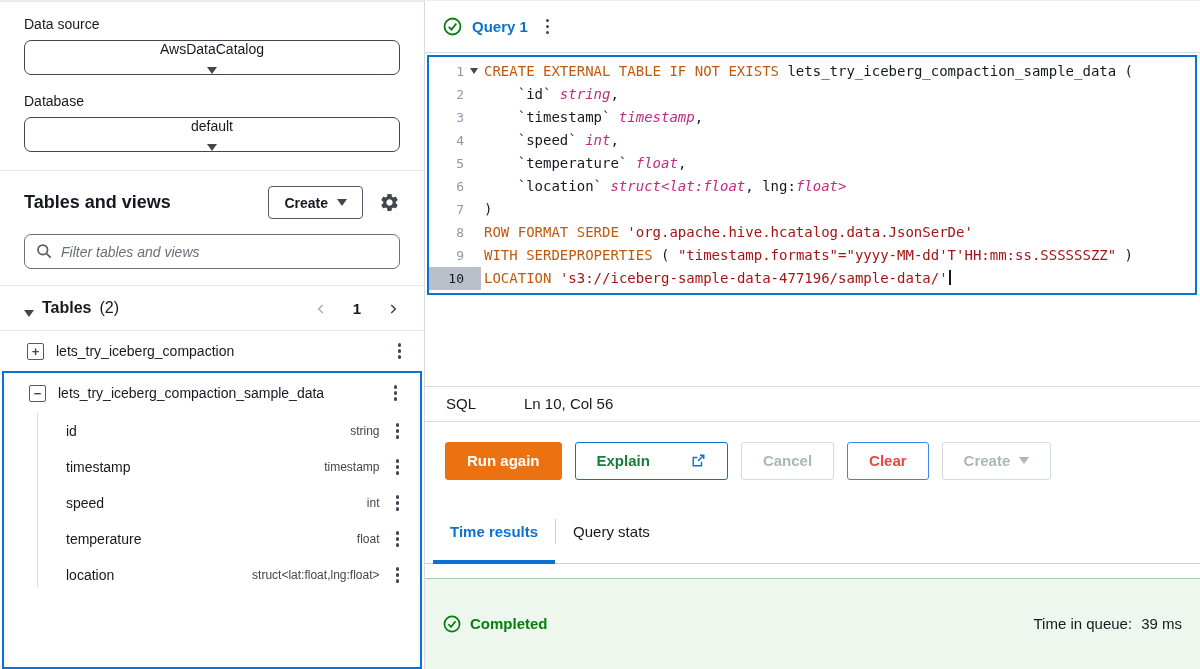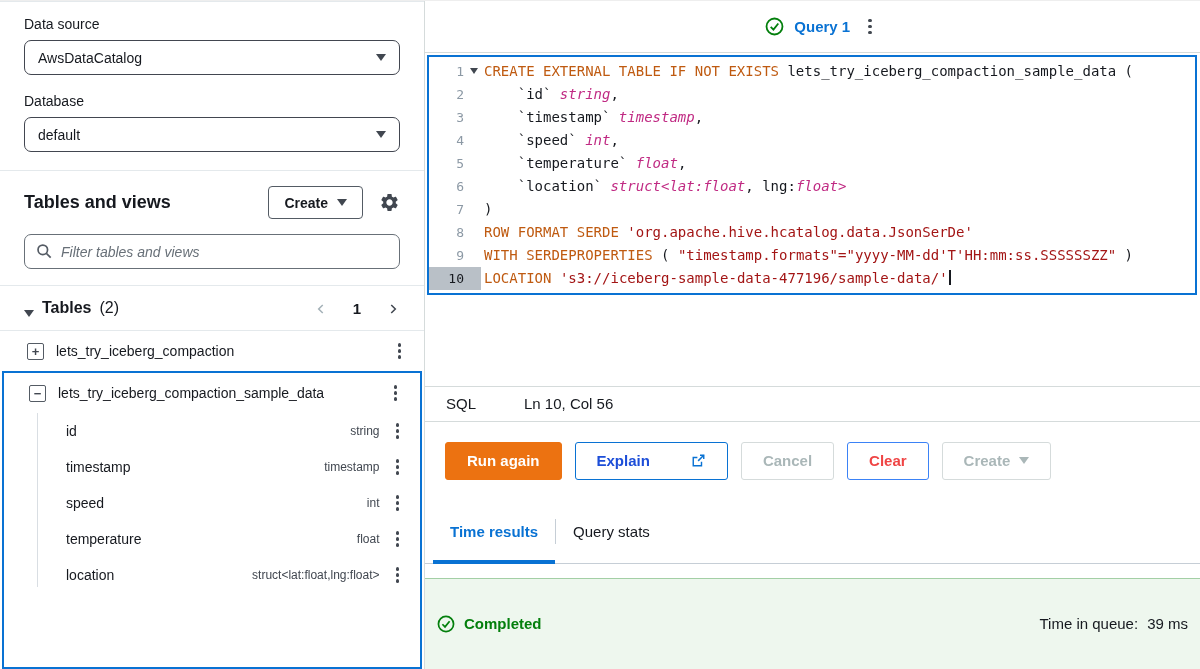--- a/index.html
+++ b/index.html
@@ -11,21 +11,21 @@
   }
   
   .sidebar { width:425px; min-width:425px; border-right:1px solid #d5dbdb; display:flex; flex-direction:column; overflow:hidden; }
   .sb-header { height:62px; display:flex; align-items:center; padding:0 26px 0 24px; }
   .sb-title { font-size:19px; font-weight:bold; flex:1; }
   .icon-btn { display:inline-flex; align-items:center; justify-content:center; cursor:pointer; }
   .sb-header .icon-btn { margin-left:26px; }
   .divider { border-top:1px solid #e4e9ec; }
   .field { padding:14px 24px 4px; }
   .field label { display:block; font-size:14px; margin-bottom:8px; }
-  .select { height:35px; border:1px solid #424650; border-radius:7px; display:flex; align-items:center; justify-content:space-between; padding:0 13px; font-size:14px; cursor:pointer; background:#fff; }
+  .select { height:35px; border:1px solid #424650; border-radius:7px; display:flex; align-items:center; justify-content:space-between; padding:0 13px; font-size:14px; cursor:pointer; background:#fff;flex-direction:column; }
   .field.last { padding-bottom:18px; }
   .tri-down { width:0; height:0; border-left:5px solid transparent; border-right:5px solid transparent; border-top:7px solid #414750; display:inline-block; }
   .tv-row { display:flex; align-items:center; gap:16px; padding:15px 24px 13px; }
   .tv-title { font-size:18px; font-weight:bold; flex:1; }
   .btn-create-sb { height:33px; background:#fff; border:1px solid #545b64; border-radius:4px; font-family:inherit; font-size:14px; font-weight:bold; color:#16191f; padding:0 15px; display:flex; align-items:center; gap:9px; cursor:pointer; }
   .search { margin:2px 24px 16px; height:35px; border:1px solid #687078; border-radius:7px; display:flex; align-items:center; gap:8px; padding:0 11px; }
   .search input { flex:1; border:none; outline:none; background:transparent; font-family:inherit; font-style:italic; font-size:14px; color:#545b64; }
   .search input::placeholder { color:#687078; font-style:italic; }
   .tables-head { display:flex; align-items:flex-end; gap:8px; padding:13px 24px; font-size:16px; }
   .tables-head .lbl { font-weight:bold; }
@@ -36,49 +36,49 @@
   .kebab { margin-left:auto; display:inline-flex; flex-direction:column; gap:2.5px; padding:4px 6px; cursor:pointer; }
   .kebab i { width:3.5px; height:3.5px; border-radius:50%; background:#414750; }
   .sel-group { border:2px solid #0972d3; margin:0 2px; flex:1; overflow:hidden; display:flex; flex-direction:column; }
   .sel-group .trow { padding-left:25px; }
   .cols { position:relative;text-align:right; }
   .cols::before { content:""; position:absolute; left:33px; top:0; bottom:6px; width:1px; background:#d9dee3; }
   .col-row { display:flex; align-items:center; height:36px; padding:0 15px 0 62px; font-size:14px; }
   .col-type { margin-left:auto; font-size:12px; color:#414750; padding-right:10px; }
   
   .main { flex:1; min-width:0; display:flex; flex-direction:column; }
-  .tabbar { height:52px; min-height:52px; display:flex; align-items:center; gap:10px; padding-left:18px; border-bottom:1px solid #d5dbdb;justify-content:center; }
+  .tabbar { height:52px; min-height:52px; display:flex; align-items:center; gap:10px; padding-left:18px; border-bottom:1px solid #d5dbdb; }
   .tab-label { color:#0972d3; font-weight:bold; font-size:15px; }
   .editor { margin:2px 3px 0 2px; border:2px solid #0972d3; height:240px; min-height:240px; overflow:hidden; padding-top:3px; font-family:"DejaVu Sans Mono", monospace; font-size:14px; }
   .code-row { display:flex; height:23px; line-height:23px; white-space:pre; }
   .gutter { width:52px; min-width:52px; text-align:right; padding-right:17px; color:#8c99a5; font-size:13px; position:relative; }
   .gutter.active { background:#b9c0c7; color:#16191f; }
   .fold { position:absolute; right:3px; top:8px; width:0; height:0; border-left:4px solid transparent; border-right:4px solid transparent; border-top:6px solid #414750; }
   .code-text { padding-left:3px; }
   .tok-k { color:#bf5a10; }
   .tok-t { color:#c02a83; font-style:italic; }
   .tok-s { color:#a31515; }
   .tok-p { color:#16191f; }
   .cursor { display:inline-block; width:0; border-left:2px solid #16191f; height:15px; vertical-align:-2px; margin-left:1px; }
   .spacer { flex:1; }
   .statusbar { height:36px; min-height:36px; border-top:1px solid #d5dbdb; border-bottom:1px solid #d5dbdb; display:flex; align-items:center; gap:48px; padding:0 21px; font-size:15px; }
   .actions { display:flex; align-items:center; gap:13px; padding:20px; }
   .btn { height:38px; border-radius:3px; background:#fff; font-family:inherit; font-size:15px; font-weight:bold; padding:0 21px; cursor:pointer; display:flex; align-items:center; gap:9px; }
   .btn-primary { background:#ec7211; border:1px solid #ec7211; color:#fff; }
-  .btn-explain { border:1px solid #0972d3; color:#1d4ed8;gap:41px; }
+  .btn-explain { border:1px solid #0972d3; color:#15803d;gap:41px; }
   .btn-disabled { border:1px solid #d5dbdb; color:#aab7b8; cursor:default; }
   .btn-clear { border:1px solid #3b82f6; color:#ef4444; }
   .btn-disabled .tri-down { border-top-color:#aab7b8; }
   .rtabs { display:flex; align-items:stretch; border-bottom:1px solid #c6ced6; height:64px; min-height:64px; padding-left:8px; }
   .rtab { display:flex; align-items:center; padding:0 17px; font-size:15px; position:relative; cursor:pointer; }
   .rtab.active { color:#0972d3; font-weight:bold; }
   .rtab.active::after { content:""; position:absolute; left:0; right:0; bottom:-1px; height:4px; background:#0972d3; }
   .tab-sep { width:1px; background:#c6ced6; margin:19px 0; }
   .rgap { height:14px; min-height:14px; }
-  .resultbar { flex:1; background:#eef7ee; border-top:1px solid #a3cfa5; display:flex; align-items:center; padding:0 12px; overflow:hidden; }
+  .resultbar { flex:1; background:#eef7ee; border-top:1px solid #a3cfa5; display:flex; align-items:center; padding:0 18px; overflow:hidden; }
   .completed { color:#037f0c; font-weight:bold; font-size:15px; margin-left:9px; }
   .queue { margin-left:auto; display:flex; gap:9px; font-size:15px; }
   svg { display:block; }
 </style>
 </head>
 <body>
 
 <div class="app">
 
   <aside class="sidebar">

